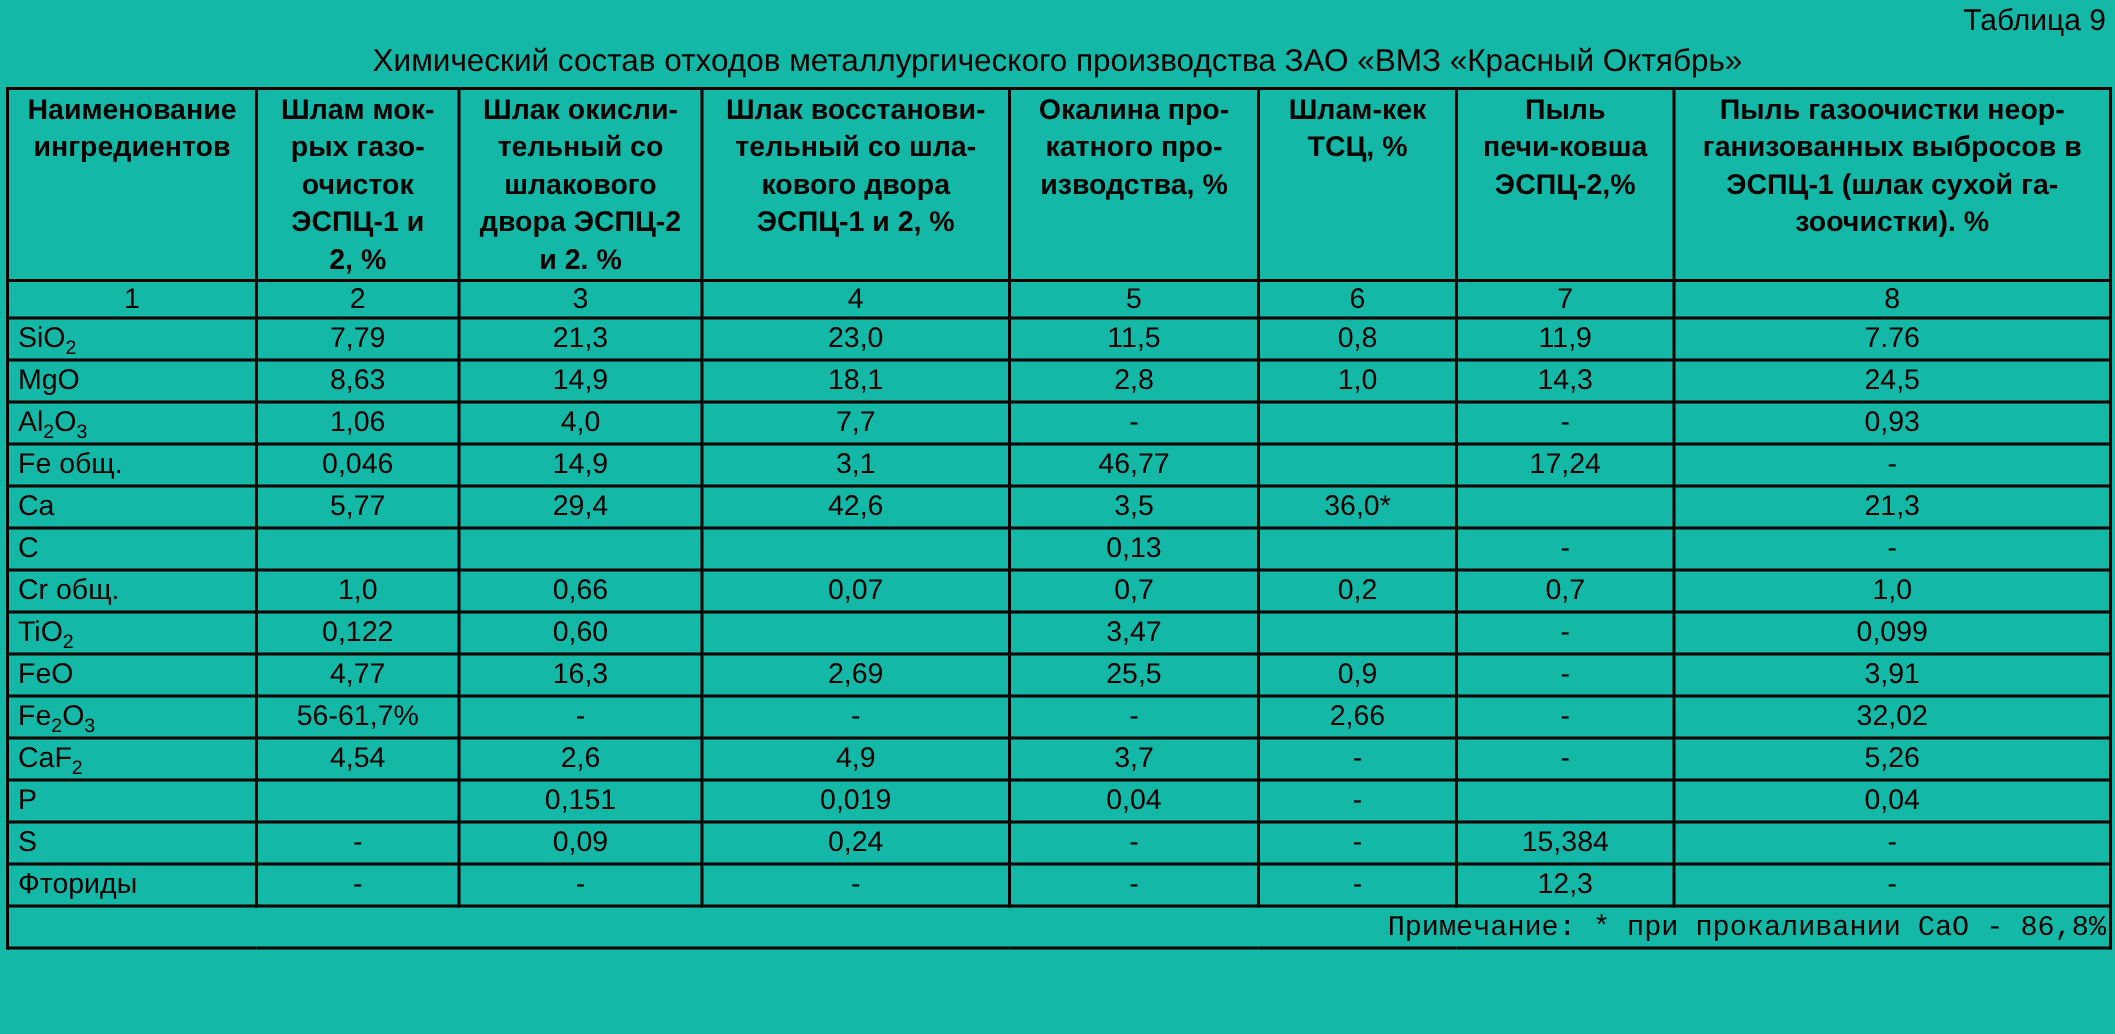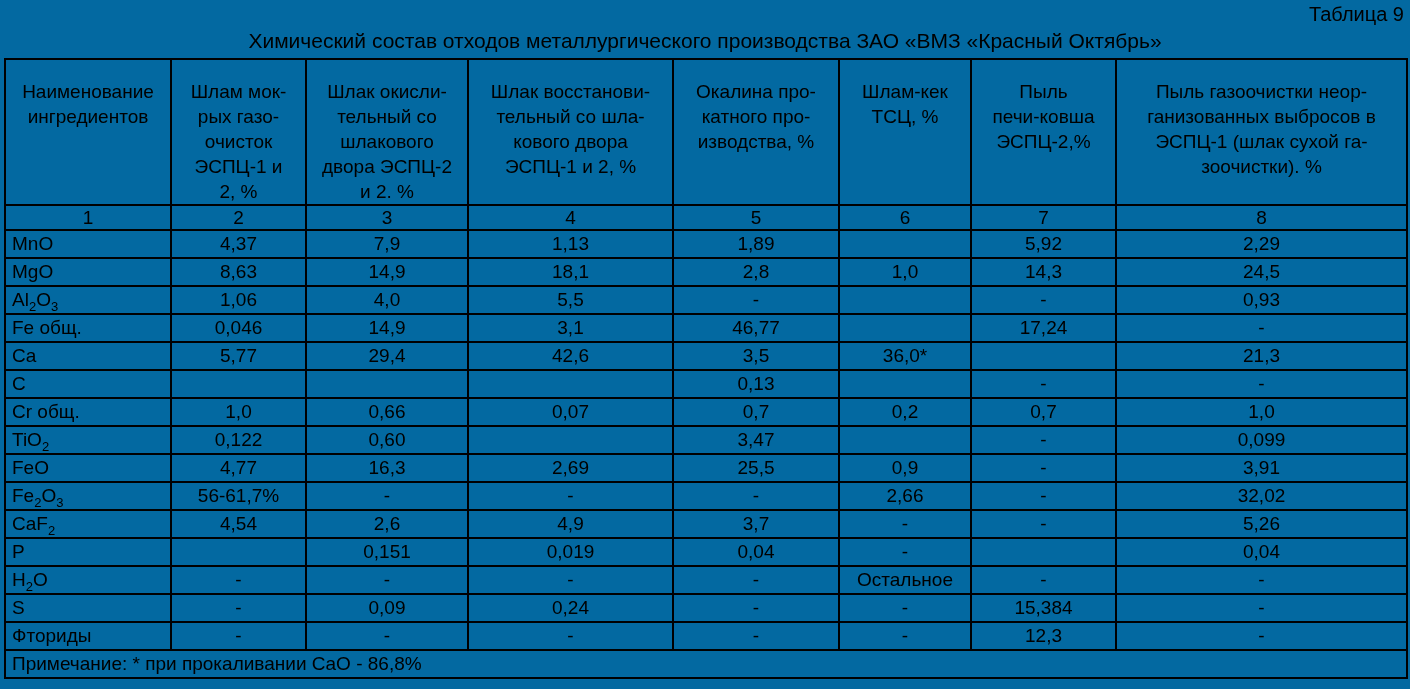--- a/index.html
+++ b/index.html
@@ -6,21 +6,21 @@
     margin: 0;
     padding: 0;
     background: #ffffff;
     color: #000000;
     font-family: "Liberation Sans", sans-serif;
   }
   .page {
     position: relative;
     width: 1410px;
     height: 689px;
-    background: #0369a1;
+    background: #14b8a6;
     overflow: hidden;
   }
   .table-label {
     position: absolute;
     top: 2px;
     right: 6px;
     font-size: 20px;
     line-height: 24px;
     white-space: nowrap;
   }
@@ -44,27 +44,27 @@
   }
   table.comp th,
   table.comp td {
     border: 2px solid #000000;
     font-size: 19px;
     padding: 0 2px;
     overflow: hidden;
   }
   
   table.comp th {
-    font-weight: normal;
+    font-weight: bold;
     vertical-align: top;
     text-align: center;
     white-space: pre-line;
     line-height: 25px;
     height: 124px;
-    padding-top: 19px;
+    padding-top: 1px;
   }
   
   tr.numrow td {
     text-align: center;
     height: 23px;
     line-height: 23px;
   }
   
   tbody td {
     height: 26px;
@@ -75,25 +75,26 @@
   tbody td.ing {
     text-align: left;
     padding-left: 6px;
   }
   sub {
     font-size: 13px;
     line-height: 0;
   }
   
   tfoot td.note {
-    text-align: left;
+    text-align: right;
     padding-left: 6px;
     height: 26px;
     line-height: 26px;
     white-space: nowrap;
+    font-family: Liberation Mono, monospace;
   }
 </style>
 </head>
 <body>
 
 <div class="page">
 
   <div class="table-label">Таблица 9</div>
 
   <div class="doc-title">Химический состав отходов металлургического производства ЗАО «ВМЗ «Красный Октябрь»</div>
@@ -146,44 +147,44 @@
         <td>3</td>
         <td>4</td>
         <td>5</td>
         <td>6</td>
         <td>7</td>
         <td>8</td>
       </tr>
     </thead>
     <tbody id="table-body">
         <tr>
-          <td class="ing">MnO</td>
-          <td>4,37</td>
-          <td>7,9</td>
-          <td>1,13</td>
-          <td>1,89</td>
-          <td></td>
-          <td>5,92</td>
-          <td>2,29</td>
+          <td class="ing">SiO<sub>2</sub></td>
+          <td>7,79</td>
+          <td>21,3</td>
+          <td>23,0</td>
+          <td>11,5</td>
+          <td>0,8</td>
+          <td>11,9</td>
+          <td>7.76</td>
         </tr>
         <tr>
           <td class="ing">MgO</td>
           <td>8,63</td>
           <td>14,9</td>
           <td>18,1</td>
           <td>2,8</td>
           <td>1,0</td>
           <td>14,3</td>
           <td>24,5</td>
         </tr>
         <tr>
           <td class="ing">Al<sub>2</sub>O<sub>3</sub></td>
           <td>1,06</td>
           <td>4,0</td>
-          <td>5,5</td>
+          <td>7,7</td>
           <td>-</td>
           <td></td>
           <td>-</td>
           <td>0,93</td>
         </tr>
         <tr>
           <td class="ing">Fe общ.</td>
           <td>0,046</td>
           <td>14,9</td>
           <td>3,1</td>
@@ -266,30 +267,20 @@
           <td class="ing">P</td>
           <td></td>
           <td>0,151</td>
           <td>0,019</td>
           <td>0,04</td>
           <td>-</td>
           <td></td>
           <td>0,04</td>
         </tr>
         <tr>
-          <td class="ing">H<sub>2</sub>O</td>
-          <td>-</td>
-          <td>-</td>
-          <td>-</td>
-          <td>-</td>
-          <td>Остальное</td>
-          <td>-</td>
-          <td>-</td>
-        </tr>
-        <tr>
           <td class="ing">S</td>
           <td>-</td>
           <td>0,09</td>
           <td>0,24</td>
           <td>-</td>
           <td>-</td>
           <td>15,384</td>
           <td>-</td>
         </tr>
         <tr>

